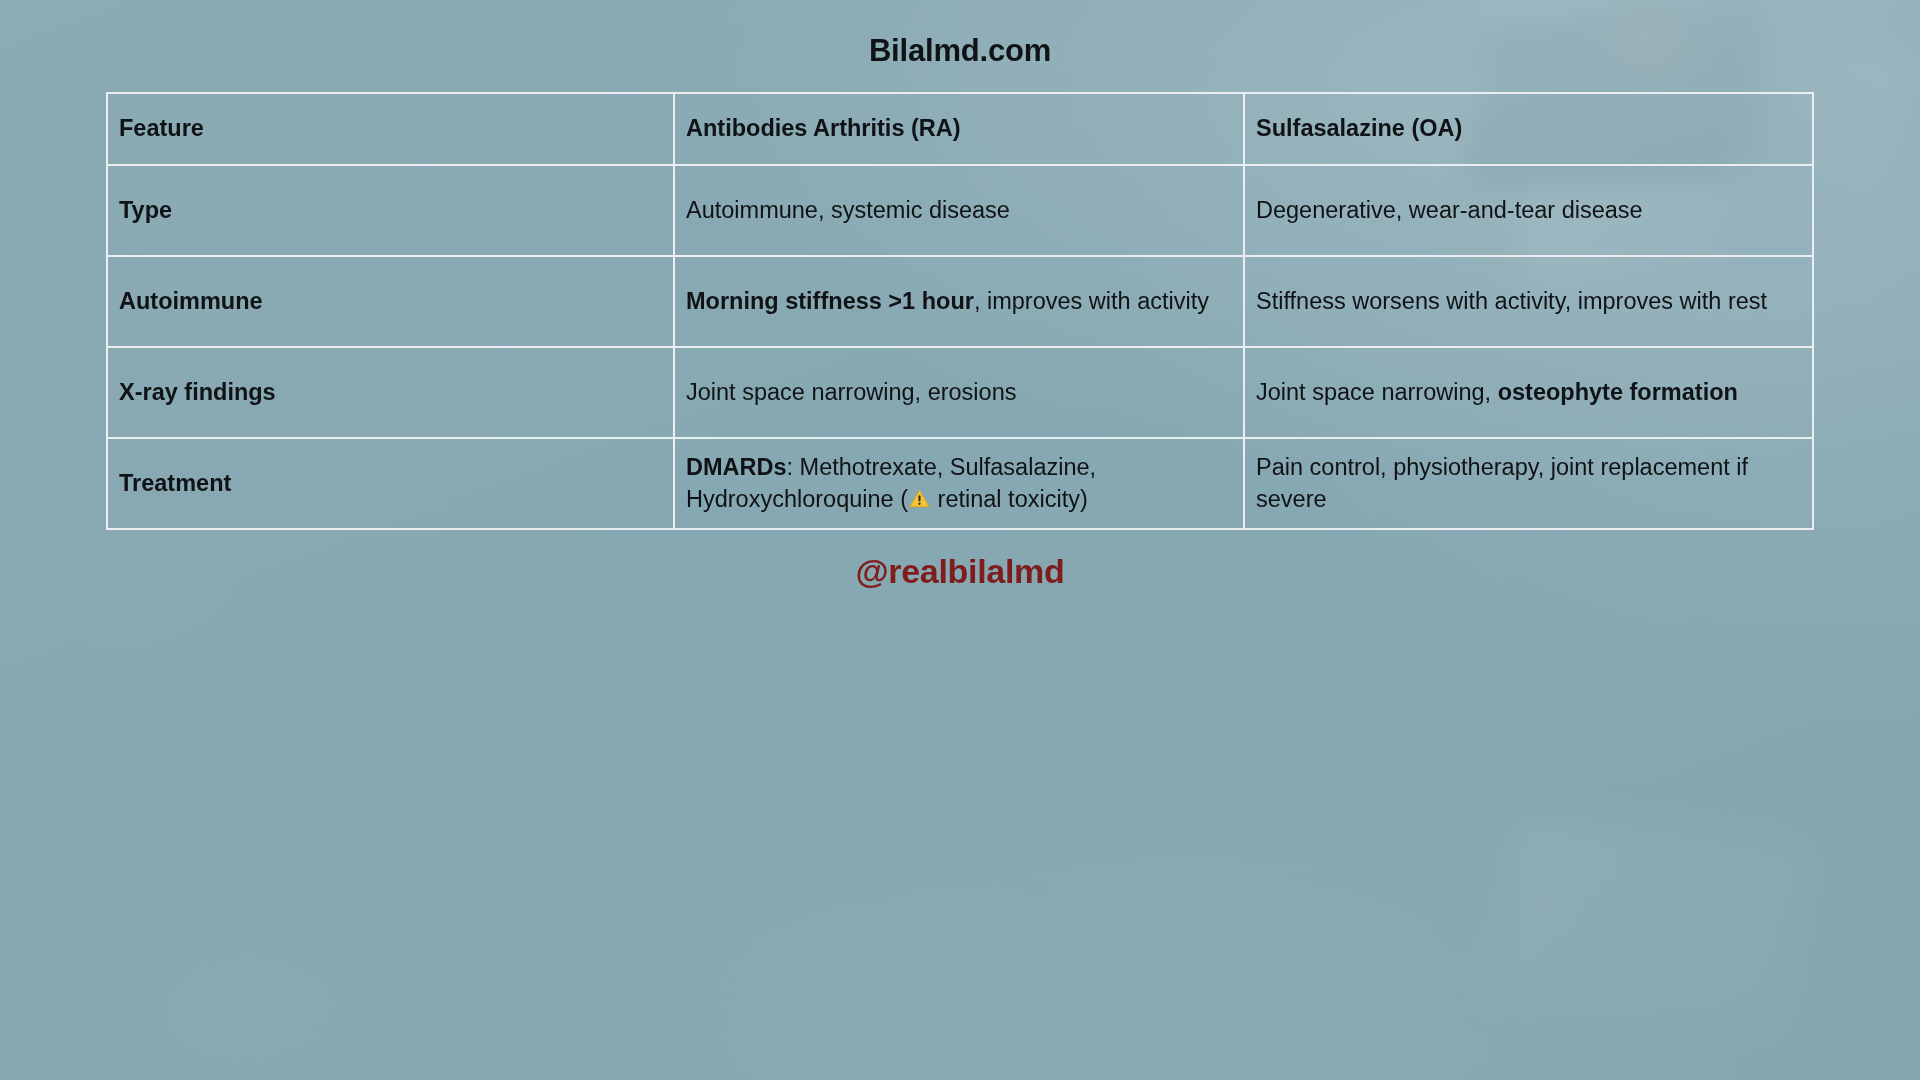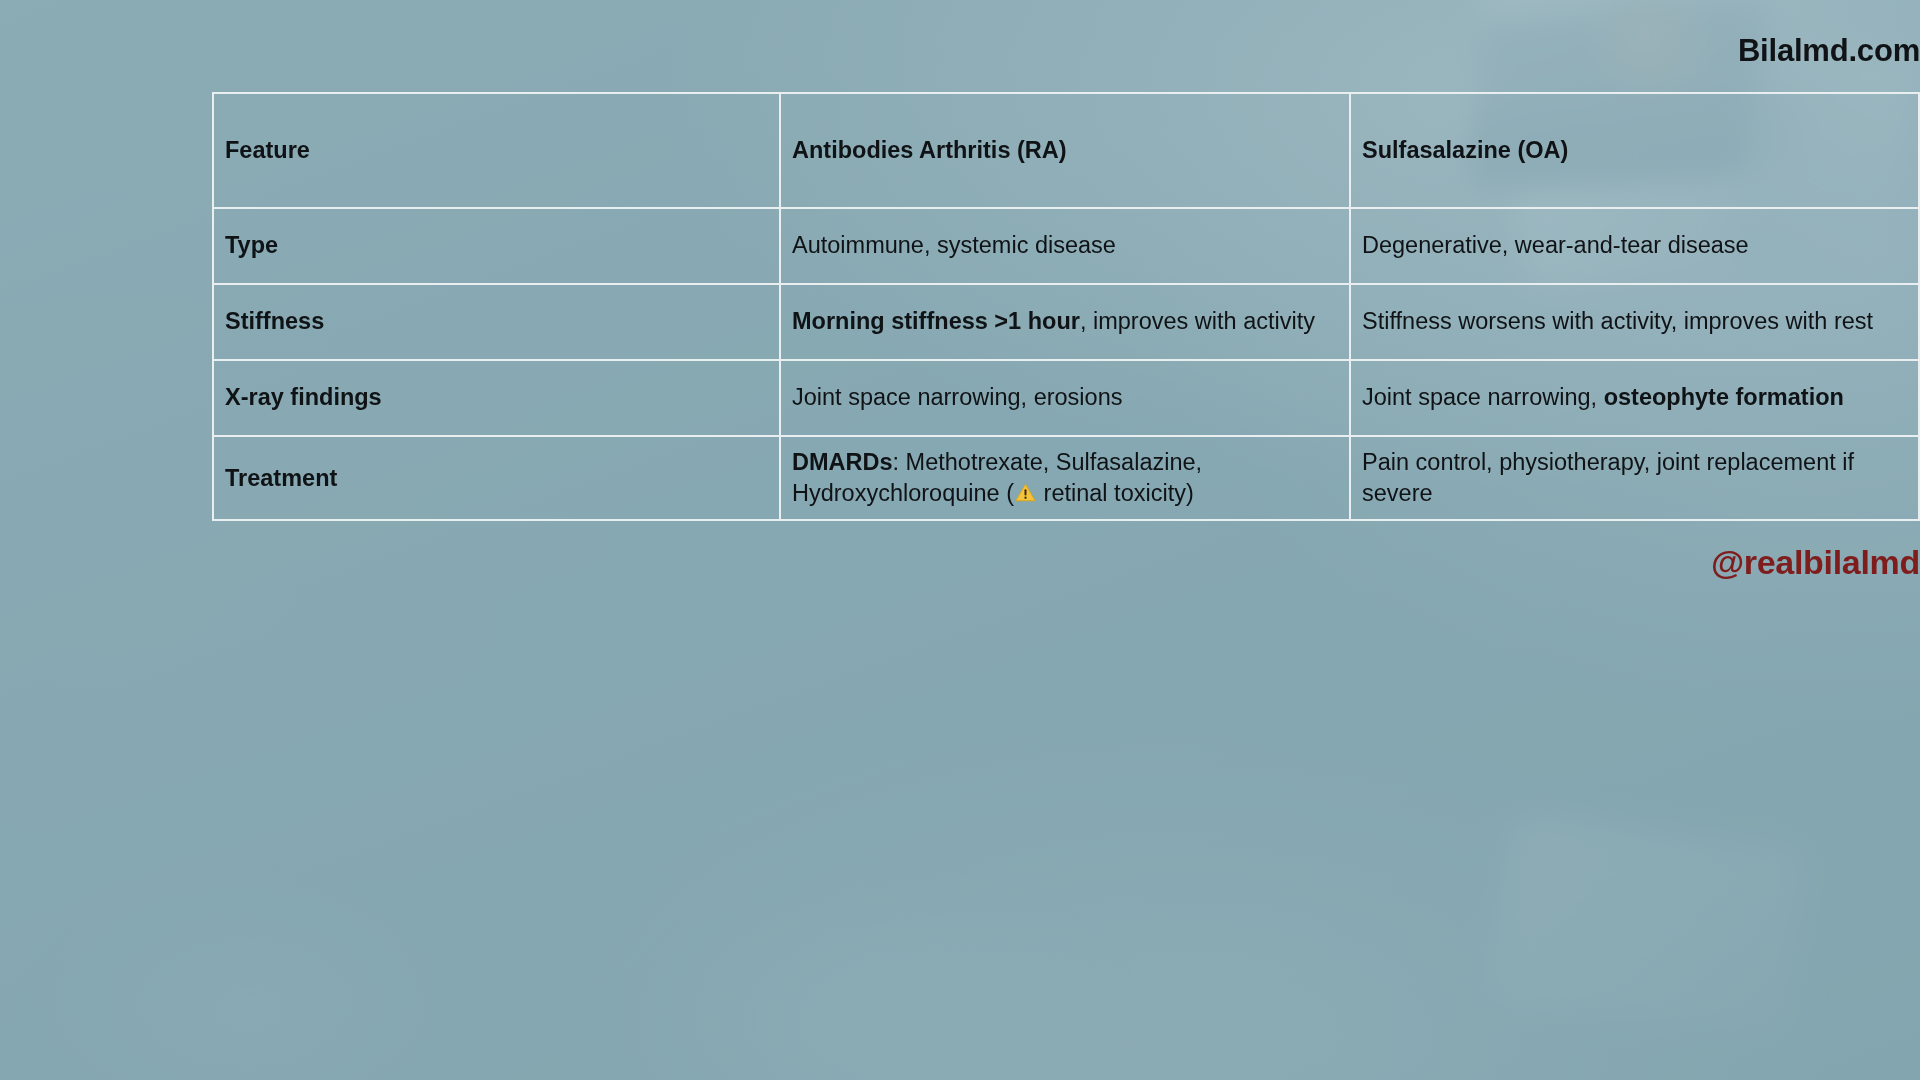--- a/index.html
+++ b/index.html
@@ -95,21 +95,21 @@
   }
 
   
   #slide {
     position: relative;
     z-index: 2;
     width: 1920px;
     height: 1080px;
     display: flex;
     flex-direction: column;
-    align-items: flex-end;
+    align-items: center;
   }
 
   #site-title {
     margin-top: 33px;
     font-size: 31px;
     font-weight: 700;
     color: #101316;
     letter-spacing: -0.2px;
   }
 
@@ -131,27 +131,27 @@
     border: 2px solid #e9eef0;
     padding: 10px 12px 10px 11px;
     vertical-align: middle;
     text-align: left;
     color: #101316;
     font-size: 23.5px;
     line-height: 1.32;
   }
 
   #comparison-table thead th {
-    height: 115px;
+    height: 72px;
     font-weight: 700;
     font-size: 23.5px;
   }
 
   #comparison-table tbody td {
-    height: 76px;
+    height: 91px;
   }
   #comparison-table tbody td.feature-cell {
     font-weight: 700;
   }
   #comparison-table tbody td.value-cell {
     font-weight: 400;
   }
 
   .b { font-weight: 700; }
 
@@ -204,21 +204,21 @@
         <th>Sulfasalazine (OA)</th>
       </tr>
     </thead>
     <tbody id="table-body">
         <tr>
           <td class="feature-cell">Type</td>
           <td class="value-cell"><span>Autoimmune, systemic disease</span></td>
           <td class="value-cell"><span>Degenerative, wear-and-tear disease</span></td>
         </tr>
         <tr>
-          <td class="feature-cell">Stiffness</td>
+          <td class="feature-cell">Autoimmune</td>
           <td class="value-cell"><span class="b">Morning stiffness &gt;1 hour</span><span>, improves with activity</span></td>
           <td class="value-cell"><span>Stiffness worsens with activity, improves with rest</span></td>
         </tr>
         <tr>
           <td class="feature-cell">X-ray findings</td>
           <td class="value-cell"><span>Joint space narrowing, erosions</span></td>
           <td class="value-cell"><span>Joint space narrowing, </span><span class="b">osteophyte formation</span></td>
         </tr>
         <tr>
           <td class="feature-cell">Treatment</td>

